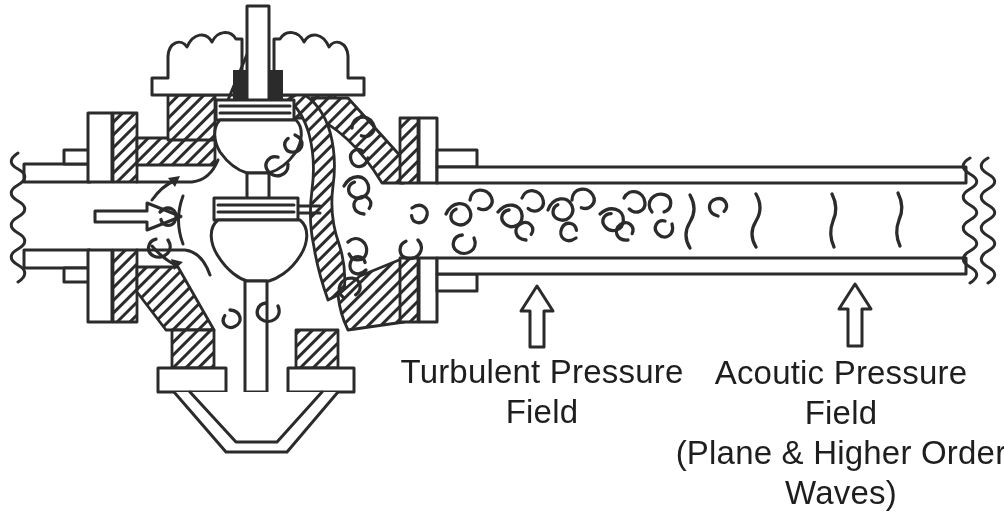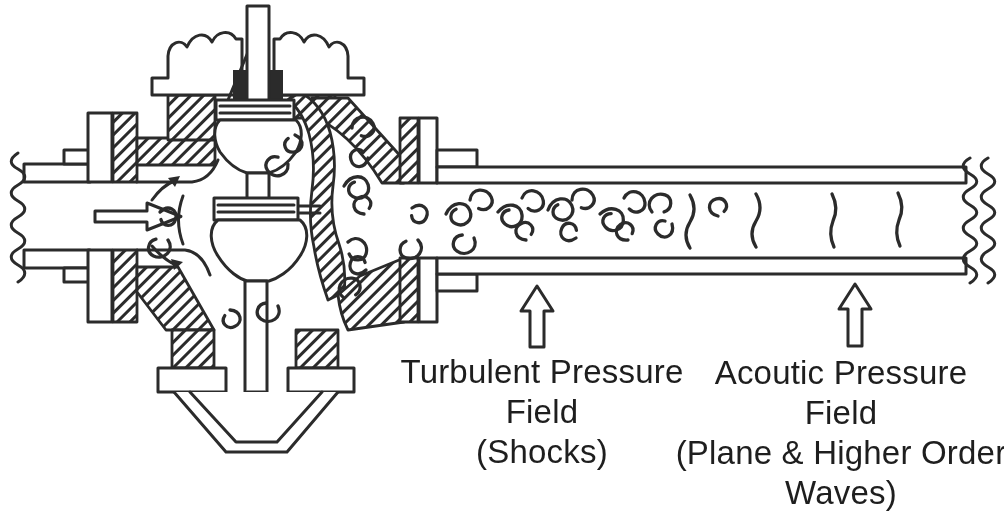--- a/index.html
+++ b/index.html
@@ -179,21 +179,20 @@
       <use href="#waveT" transform="translate(898,193)"></use>
     </g>
 
     <path class="solid" d="M537,286 L553,311 L544,311 L544,347 L530,347 L530,311 L521,311 Z" stroke-width="2.8"></path>
     <path class="solid" d="M855,284 L871,309 L862,309 L862,346 L848,346 L848,309 L839,309 Z" stroke-width="2.8"></path>
   </svg>
 
   <div class="ann" style="left:542px;top:352px">
     <div>Turbulent Pressure</div>
     <div>Field</div>
-    <div>(Shocks)</div>
   </div>
 
   <div class="ann" style="left:841px;top:353px">
     <div>Acoutic Pressure</div>
     <div>Field</div>
     <div>(Plane &amp; Higher Order</div>
     <div>Waves)</div>
   </div>
 
 </div>

